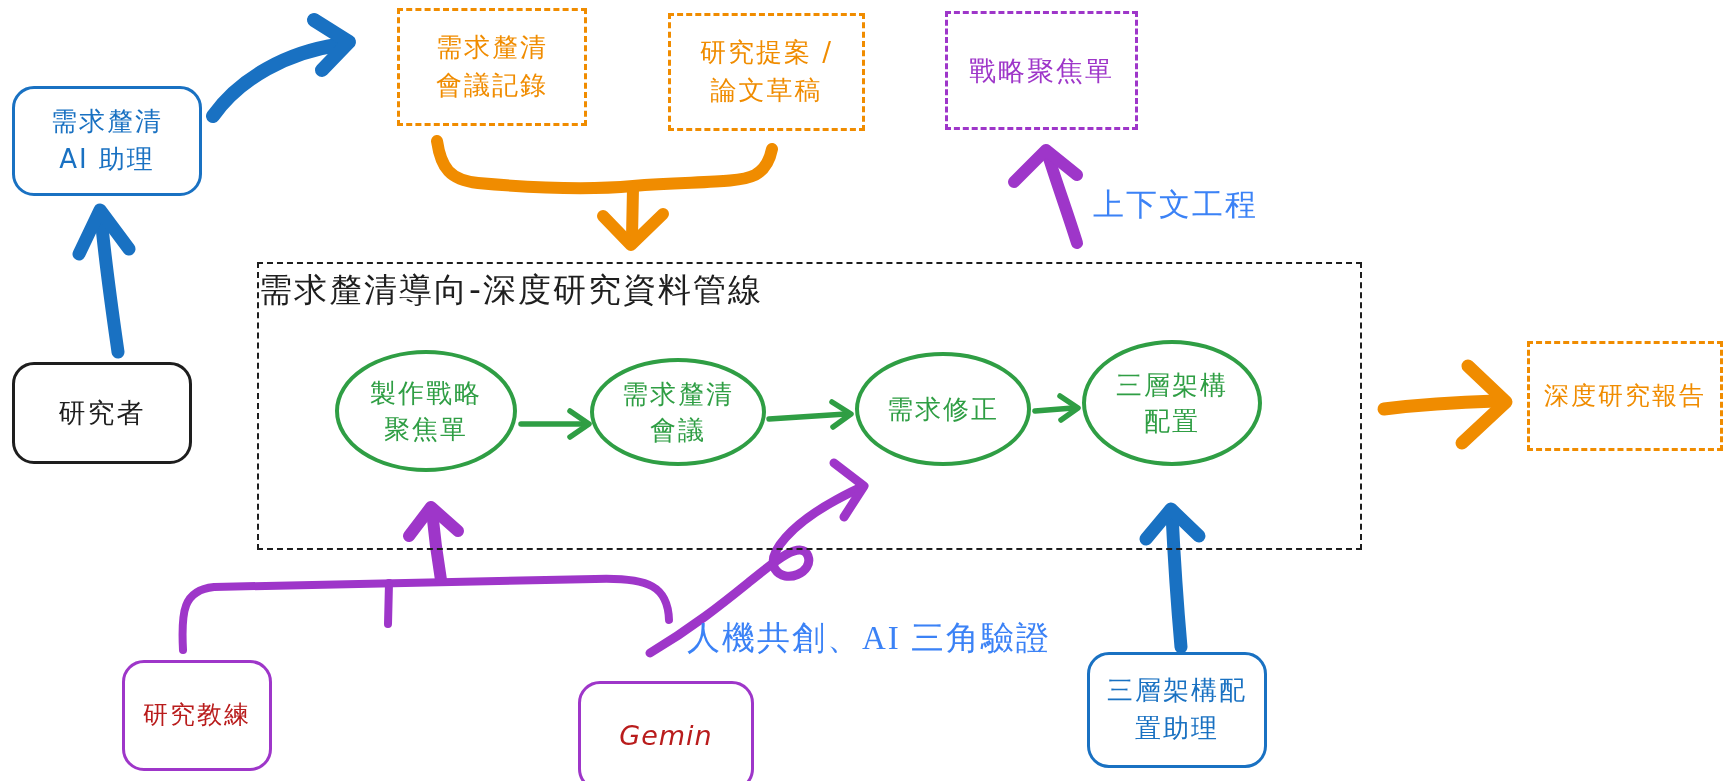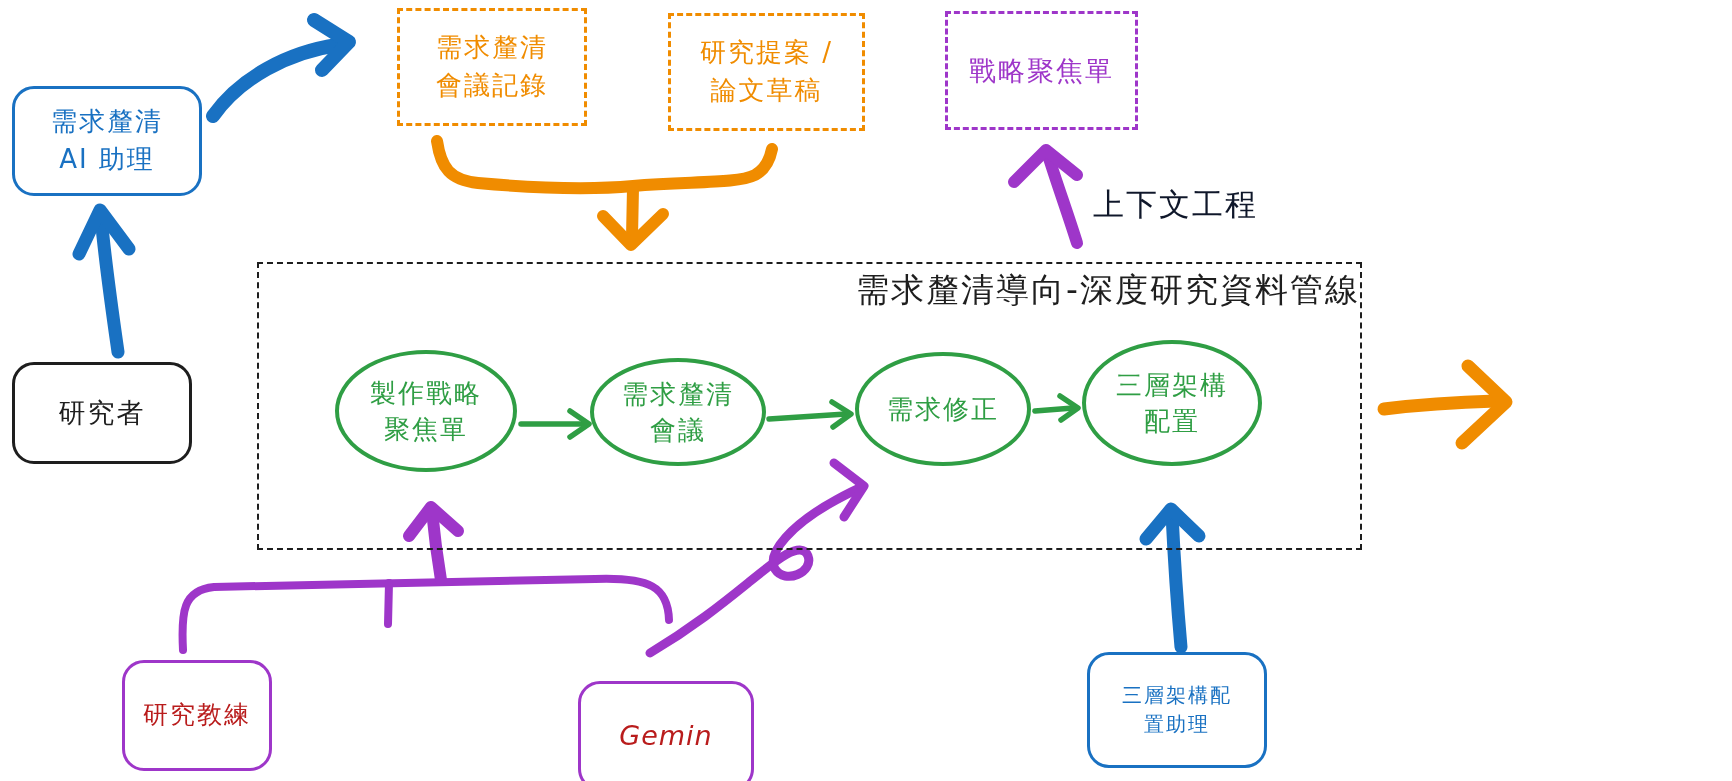--- a/index.html
+++ b/index.html
@@ -16,31 +16,31 @@
   .rounded{border-radius:22px;}
   .blue-solid   {border:3px solid #1971c2;color:#1971c2;}
   .black-solid  {border:3px solid #1e1e1e;color:#1e1e1e;}
   .purple-solid {border:3px solid #9e36c9;color:#b91c1c;}
   .orange-dash  {border:3px dashed #f08c00;color:#f08c00;}
   .purple-dash  {border:3px dashed #9e36c9;color:#9e36c9;}
   .pipeline{
     position:absolute;border:2.5px dashed #1e1e1e;box-sizing:border-box;
   }
   .pipeline-title{
-    position:absolute;top:4px;left:0;right:0;text-align:right;
+    position:absolute;top:4px;left:0;right:0;text-align:left;
     color:#1e1e1e;font-size:33px;letter-spacing:2px;
   }
   .ellipse{
     position:absolute;display:flex;flex-direction:column;align-items:center;
     justify-content:center;text-align:center;box-sizing:border-box;
     border:4px solid #2f9e44;border-radius:50%;color:#2f9e44;
     font-size:26px;letter-spacing:2px;line-height:1.4;background:transparent;
   }
   .annotation{
-    position:absolute;color:#0f172a;letter-spacing:2px;white-space:nowrap;font-family:Liberation Serif, serif;
+    position:absolute;color:#3b82f6;letter-spacing:2px;white-space:nowrap;font-family:Liberation Serif, serif;
   }
   .latin{font-style:italic;letter-spacing:1px;}
 </style>
 </head>
 <body>
 
 <div id="canvas">
 
   <svg id="arrow-layer" viewBox="0 0 1732 781" fill="none" stroke-linecap="round" stroke-linejoin="round">
 
@@ -143,29 +143,33 @@
     <span>會議</span>
   </div>
   <div class="ellipse" style="left:855px;top:352px;width:176px;height:114px;">
     <span>需求修正</span>
   </div>
   <div class="ellipse" style="left:1082px;top:340px;width:180px;height:126px;">
     <span>三層架構</span>
     <span>配置</span>
   </div>
 
+  <div class="box orange-dash" style="left:1527px;top:341px;width:196px;height:110px;font-size:25px;">
+    <span>深度研究報告</span>
+  </div>
 
   <div class="box rounded purple-solid" style="left:122px;top:660px;width:150px;height:111px;font-size:25px;">
     <span>研究教練</span>
   </div>
   <div class="box rounded purple-solid latin" style="left:578px;top:668px;width:176px;height:110px;font-size:27px;margin-top:13px;">
     <span>Gemin</span>
   </div>
 
-  <div class="box rounded blue-solid" style="left:1087px;top:652px;width:180px;height:116px;font-size:20px;">
+  <div class="box rounded blue-solid" style="left:1087px;top:652px;width:180px;height:116px;font-size:26px;">
     <span>三層架構配</span>
     <span>置助理</span>
   </div>
 
   <div class="annotation" style="left:1093px;top:184px;font-size:31px;">上下文工程</div>
 
+  <div class="annotation" style="left:687px;top:616px;font-size:33px;">人機共創、AI 三角驗證</div>
 
 </div>
 
 </body></html>

